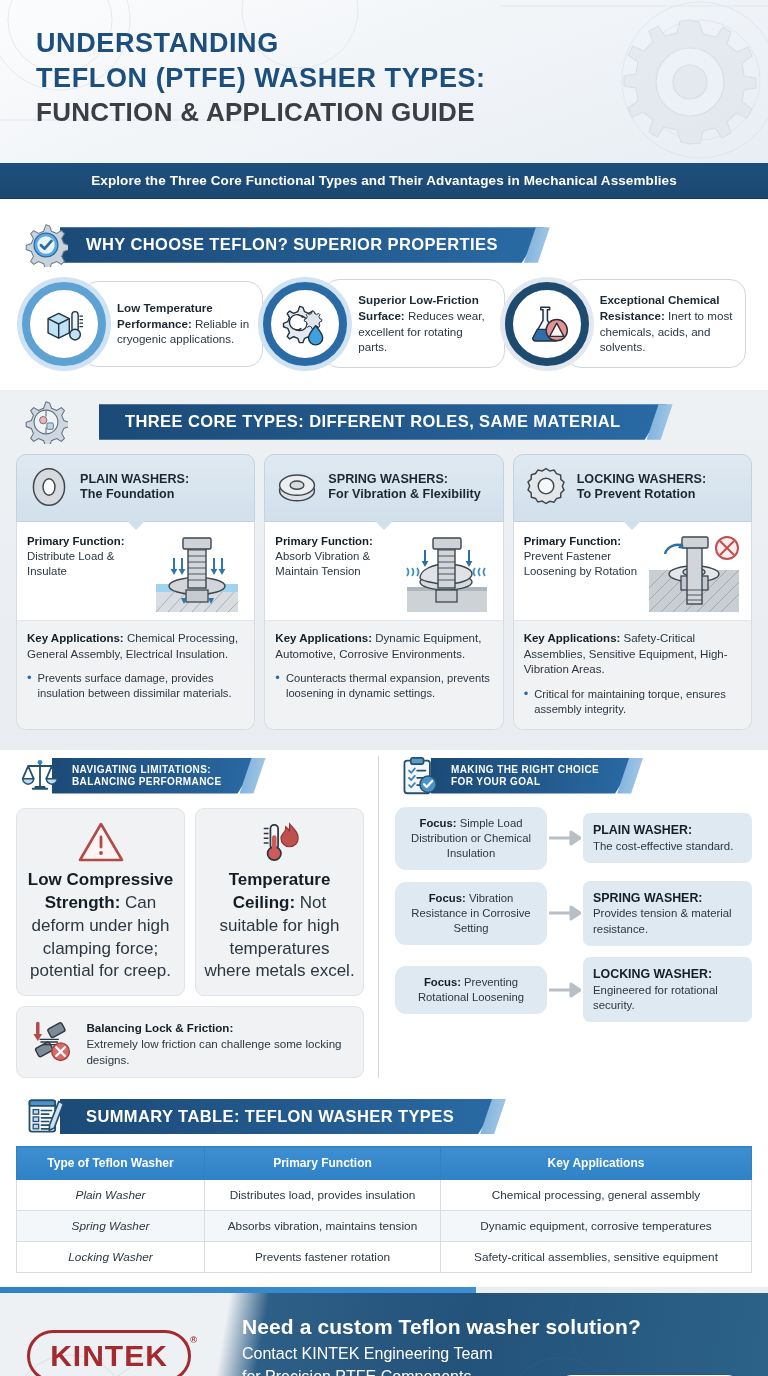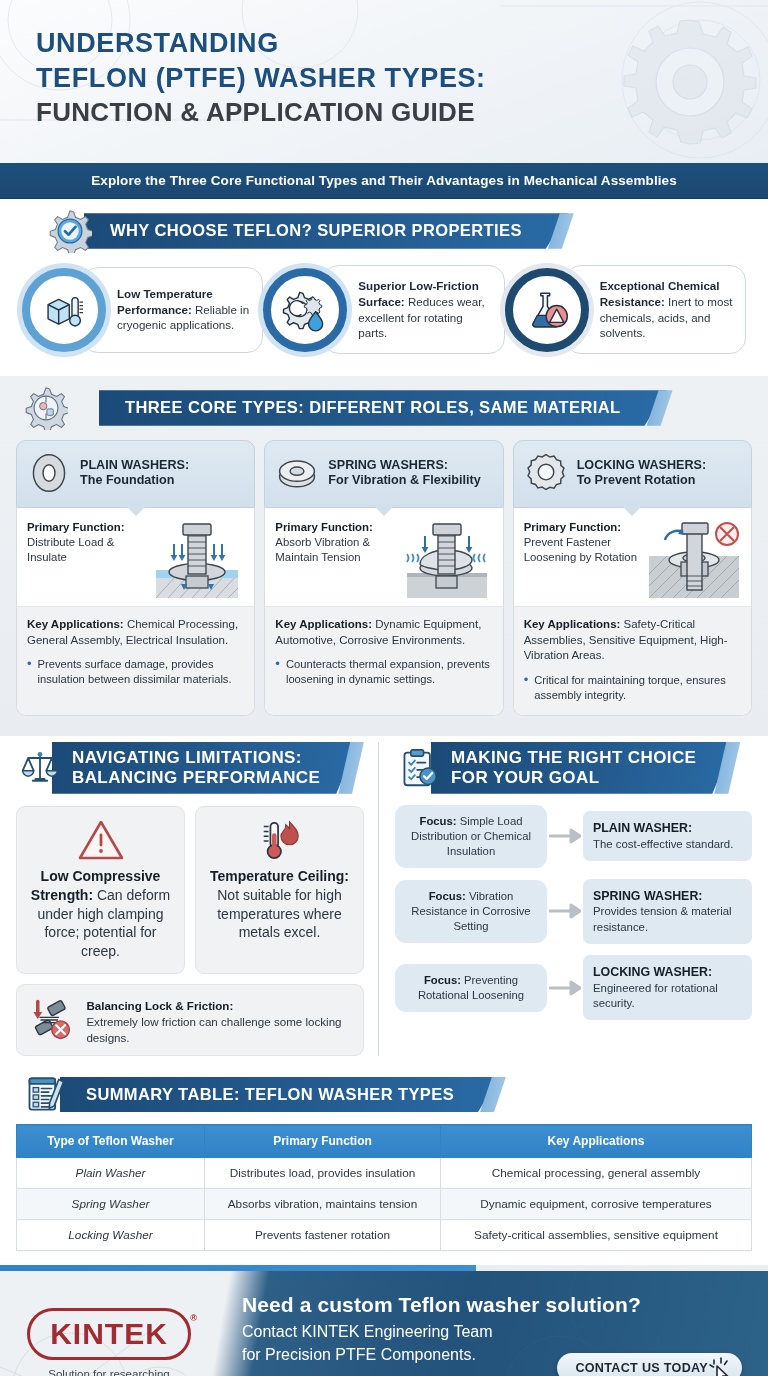--- a/index.html
+++ b/index.html
@@ -113,28 +113,28 @@
   .ka-main { font-size:11.5px; line-height:1.36; color:#2b3742; }
   .ka-main b { color:#141e26; }
   .ka-bullet { display:flex; gap:6px; margin-top:9px; font-size:11.2px; line-height:1.33; color:#2b3742; }
   .ka-bullet:before { content:"•"; color:#2a6ba6; font-size:13px; line-height:1.05; }
 
   
   .mid { display:flex; padding: 6px 16px 10px 16px; gap:0; }
   .mid-l { flex:0 0 362px; padding-right:14px; }
   .mid-r { flex:1 1 auto; padding-left:16px; border-left:1px solid #d3dae0; }
   .mid .sec-head { padding-left:4px; }
-  .mid .ribbon { font-size:17px; padding:6px 38px 6px 20px; }
+  .mid .ribbon { font-size:10px; padding:6px 38px 6px 20px; }
   .mid .sec-ico { width:40px; height:40px; flex:0 0 40px; }
 
   .lim-row { display:flex; gap:10px; margin-top:12px; }
   .lim-card {
     flex:1 1 0; background:#f0f2f4; border:1px solid #e0e4e8; border-radius:9px;
     padding:10px 8px 12px 8px; text-align:center;
-    font-size:14px; line-height:1.35; color:#2b3742;
+    font-size:17px; line-height:1.35; color:#2b3742;
   }
   .lim-card b { color:#141e26; }
   .lim-ico { height:46px; display:flex; align-items:center; justify-content:center; margin-bottom:4px;}
   .lim-wide {
     margin-top:10px; background:#f0f2f4; border:1px solid #e0e4e8; border-radius:9px;
     padding:10px 12px; display:flex; gap:10px; align-items:flex-end;
     font-size:11.6px; line-height:1.36; color:#2b3742;
   }
   .lim-wide b { color:#141e26; }
 
@@ -221,21 +221,21 @@
       <div class="l1">UNDERSTANDING</div>
       <div class="l2">TEFLON (PTFE) WASHER TYPES:</div>
       <div class="l3">FUNCTION &amp; APPLICATION GUIDE</div>
     </div>
   </div>
   <div class="subbar">
     <span>Explore the Three Core Functional Types and Their Advantages in Mechanical Assemblies</span>
   </div>
 
   <div class="band-light">
-    <div class="sec-head" style="padding-top:10px;margin-left:24px;">
+    <div class="sec-head" style="padding-top:24px;">
       <div class="sec-ico">
         <svg viewBox="0 0 48 48" width="44" height="44">
           <path d="M24,2 l4,1.4 l2,5.6 l5.6,2.3 l5.2-3 l3.3,3.3 l-3,5.2 l2.3,5.6 l5.6,2 l0,4.6 l-5.6,2 l-2.3,5.6 l3,5.2 l-3.3,3.3 l-5.2-3 l-5.6,2.3 l-2,5.6 l-4.6,0 l-2-5.6 l-5.6-2.3 l-5.2,3 l-3.3-3.3 l3-5.2 l-2.3-5.6 l-5.6-2 l0-4.6 l5.6-2 l2.3-5.6 l-3-5.2 l3.3-3.3 l5.2,3 l5.6-2.3 l2-5.6 z" fill="#c9d3dc" stroke="#6b7b8a" stroke-width="1.1"></path>
           <circle cx="24" cy="24" r="13" fill="#5aa9e0" stroke="#2a6ba6" stroke-width="1.4"></circle>
           <circle cx="24" cy="24" r="9.5" fill="#e9f4fc"></circle>
           <path d="M18.5,24.2 L22.5,28 L30,19.5" fill="none" stroke="#2a6ba6" stroke-width="3" stroke-linecap="round" stroke-linejoin="round"></path>
         </svg>
       </div>
       <div class="sec-head-wrap">
         <div class="ribbon">WHY CHOOSE TEFLON? SUPERIOR PROPERTIES</div>

